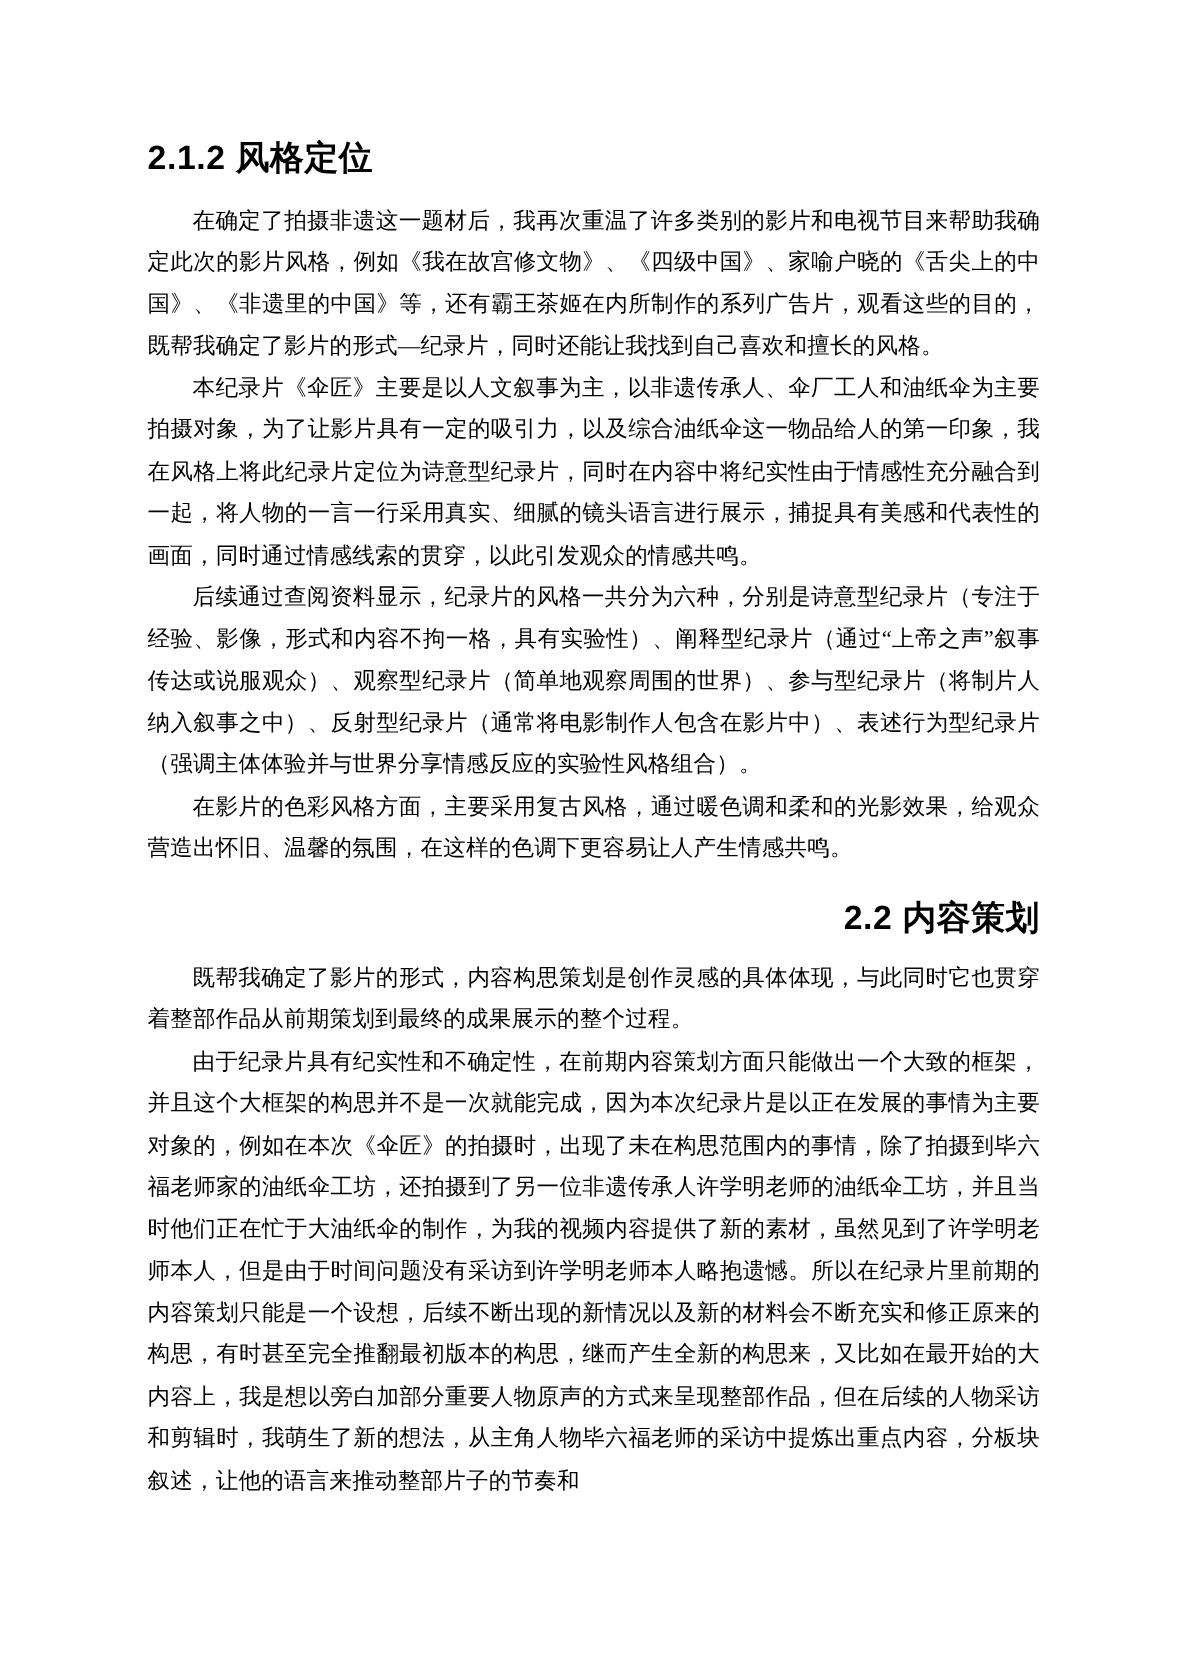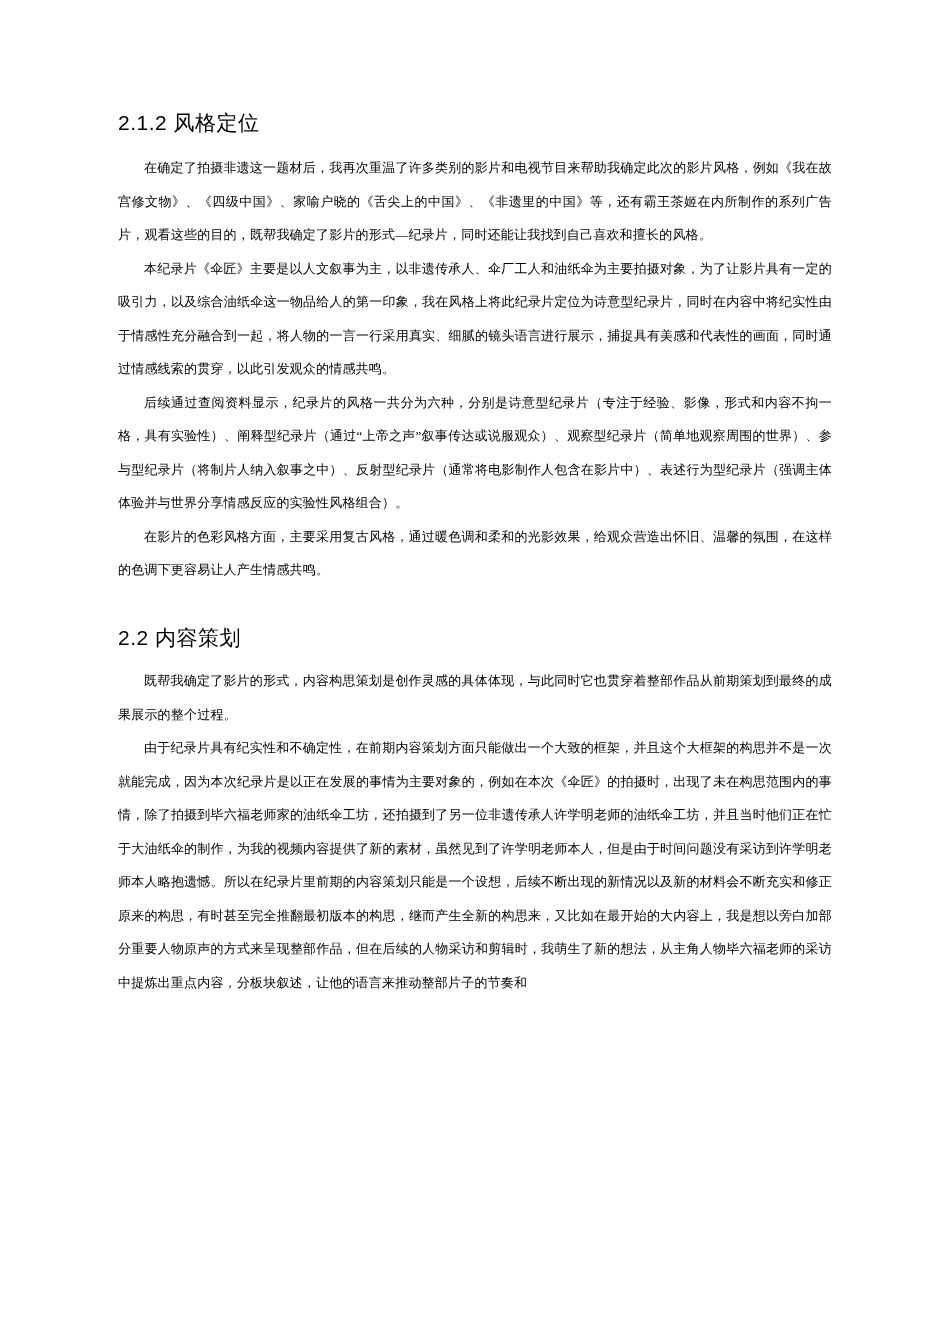--- a/index.html
+++ b/index.html
@@ -20,32 +20,33 @@
     height: 1344px;
     background: #ffffff;
     box-sizing: border-box;
     padding: 108px 118px 60px 118px;
   }
   .doc-body {
     width: 714px;
   }
   h2.heading {
     font-family: "Liberation Sans", "DejaVu Sans", sans-serif;
-    font-size: 21px;
-    font-weight: 400;
+    font-size: 27px;
+    font-weight: 700;
     line-height: 1.4;
     margin: 0 0 14px 0;
     letter-spacing: 0.5px;
   }
   h2.heading.second {
-    margin-top: 36px;
+    margin-top: 20px;
     margin-bottom: 12px;
+    text-align: right;
   }
   p.para {
-    font-size: 13px;
+    font-size: 18px;
     line-height: 33.5px;
     margin: 0;
     text-align: justify;
     text-justify: inter-ideograph;
     text-indent: 2em;
     letter-spacing: 0.2px;
   }
   p.para + p.para {
     margin-top: 0px;
   }

